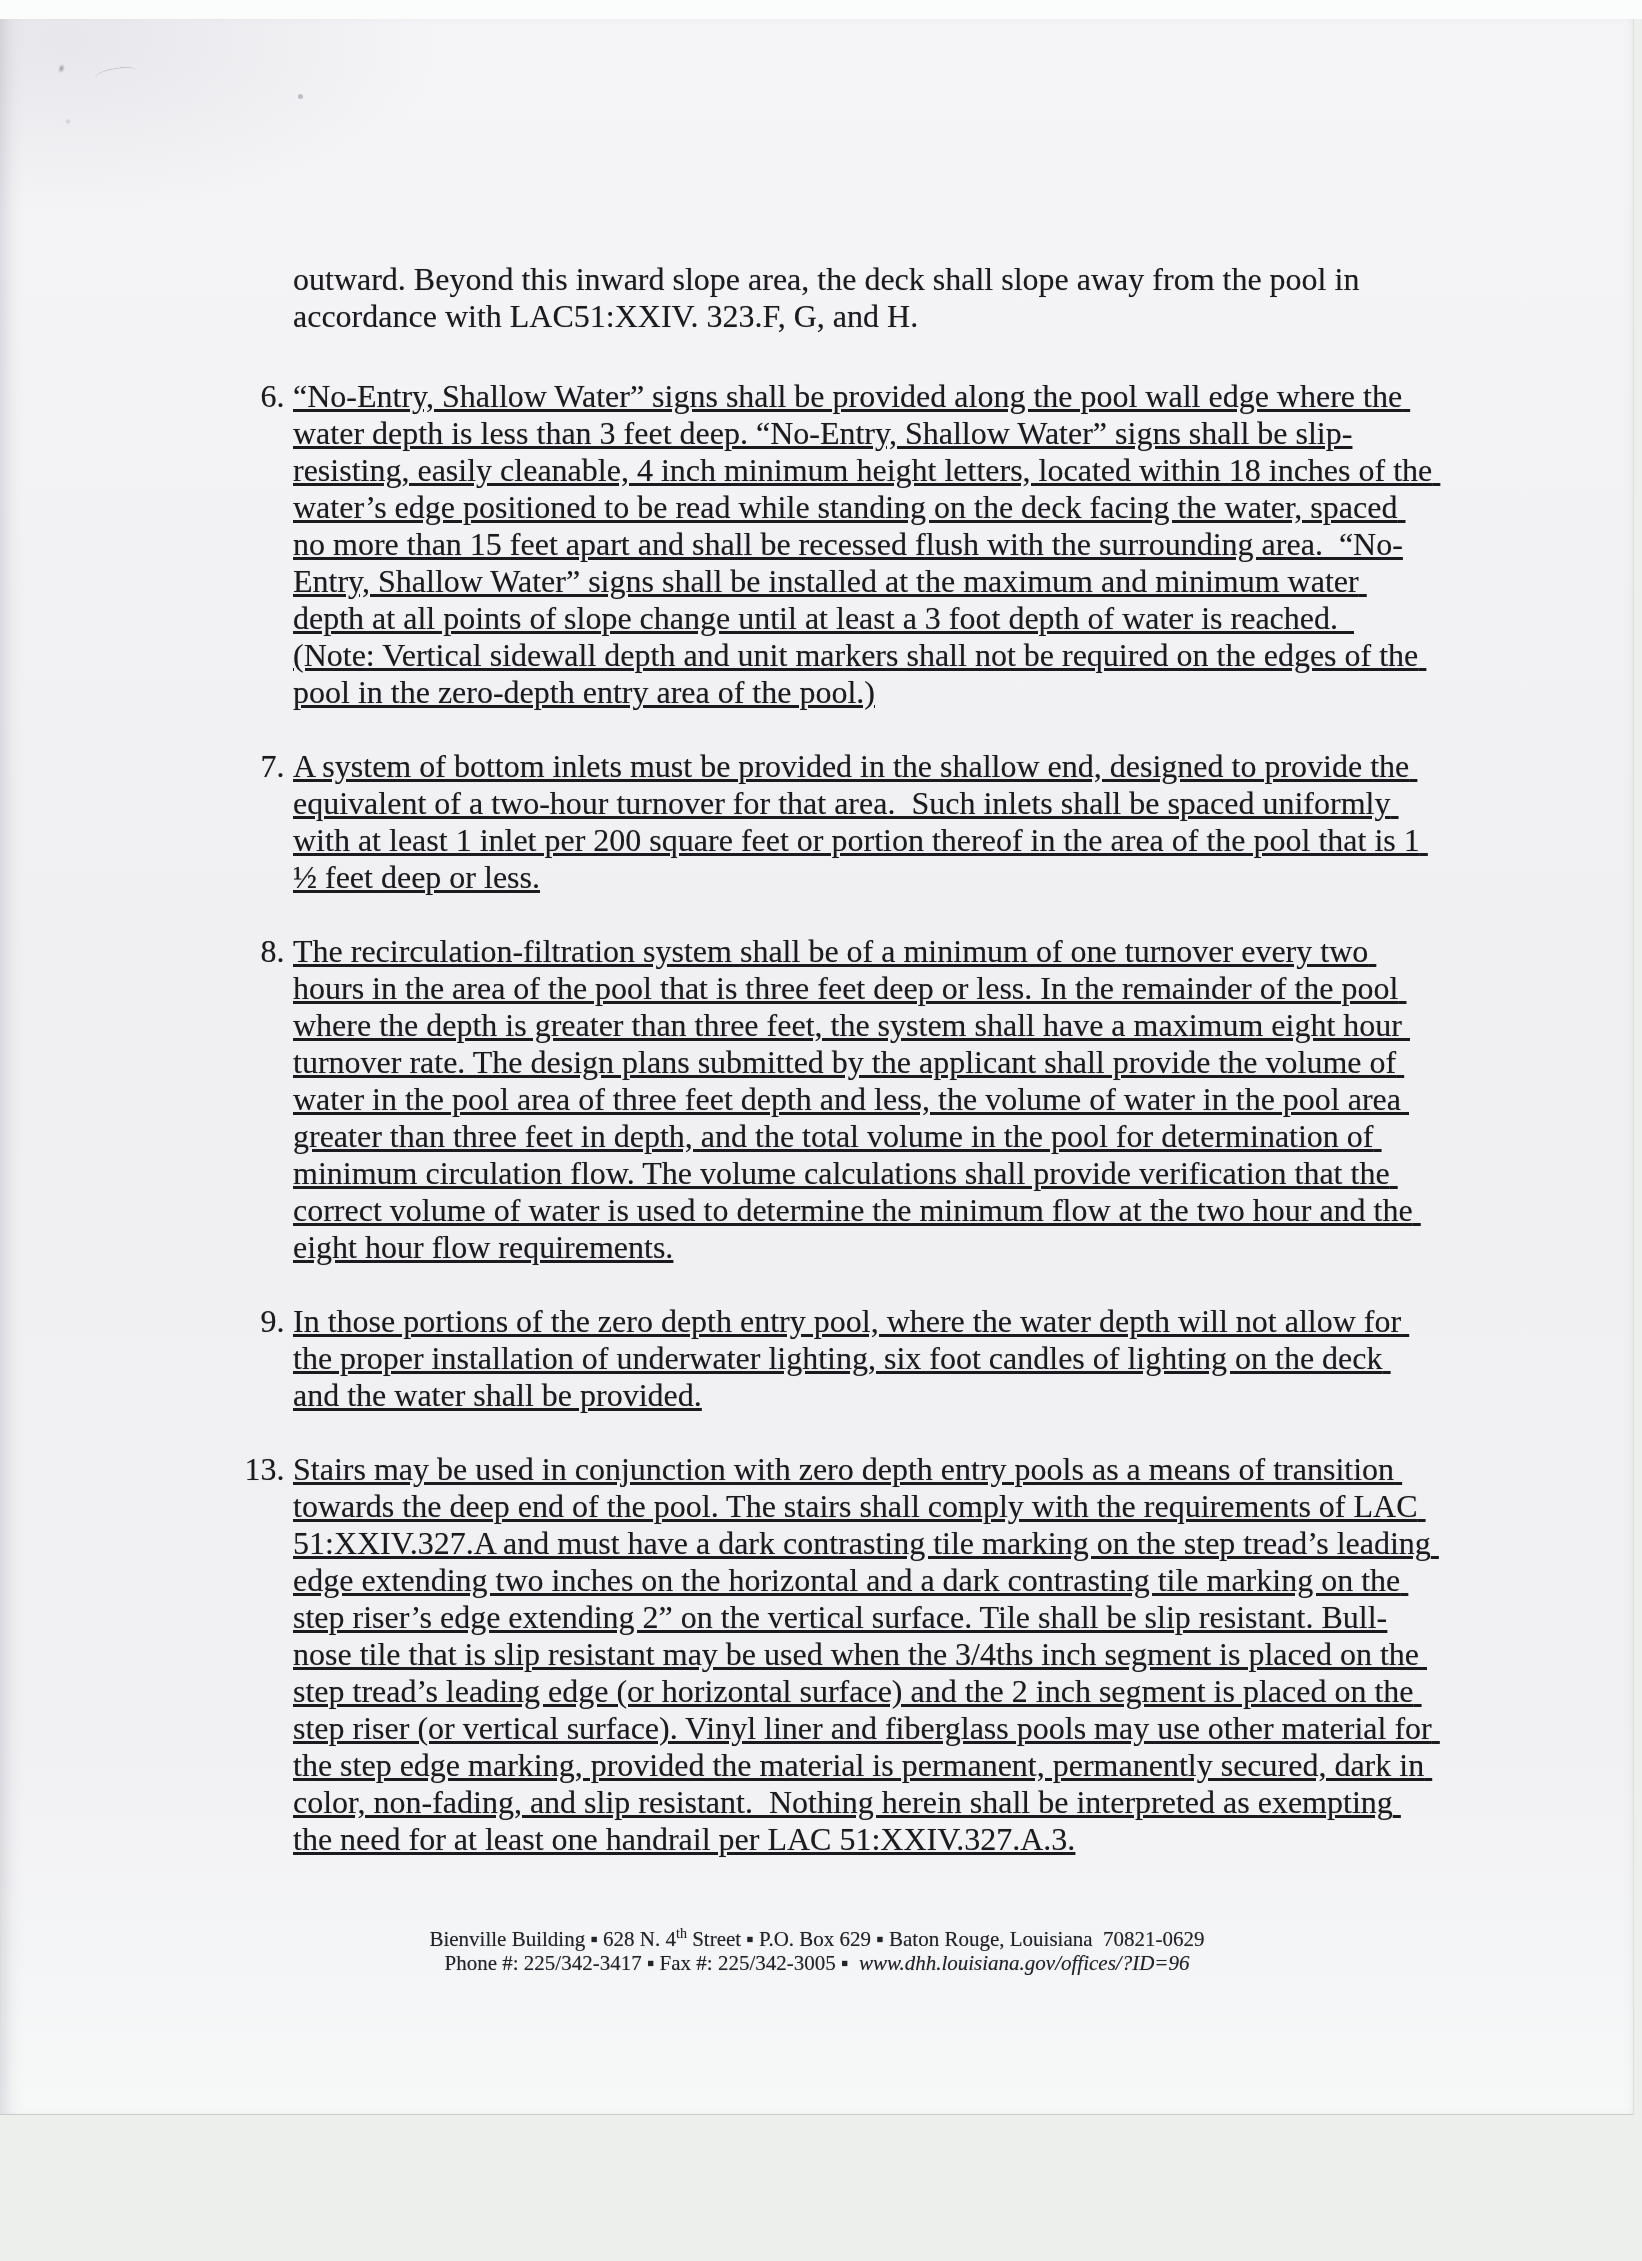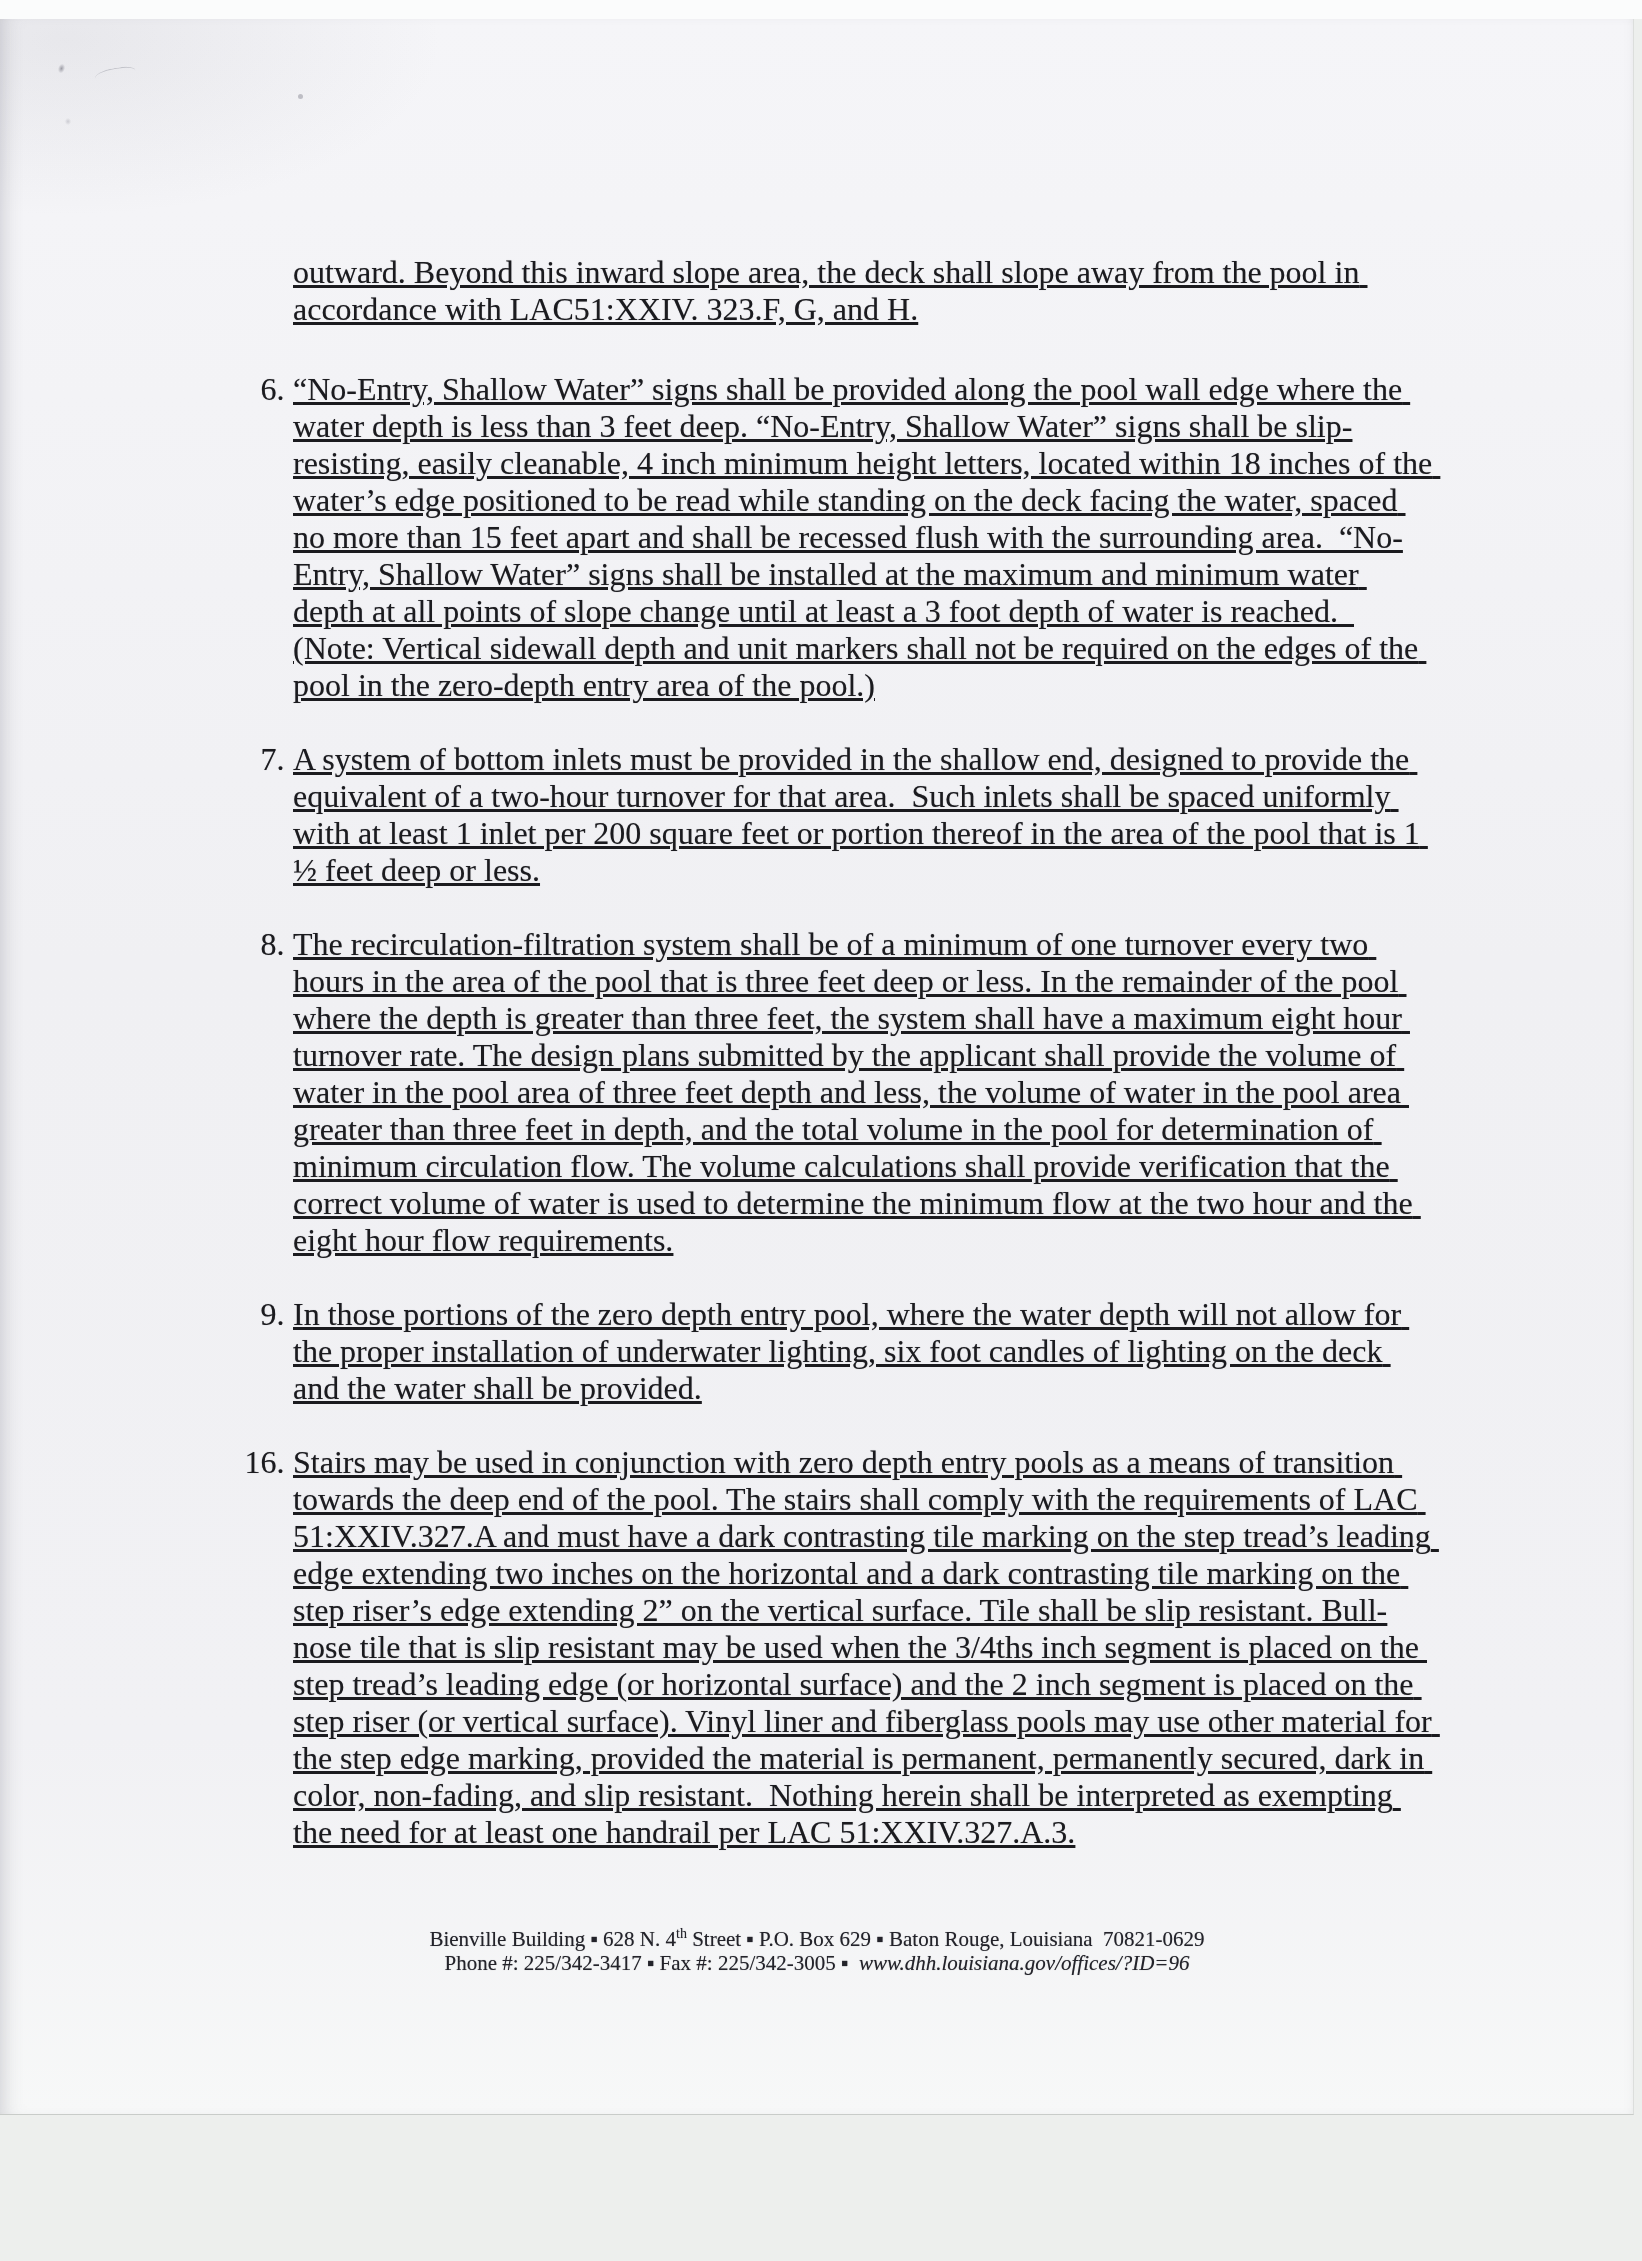--- a/index.html
+++ b/index.html
@@ -70,23 +70,22 @@
   }
   .content {
     position: absolute;
     left: 293px;
     top: 230px;
     width: 1142px;
     font-size: 32px;
     line-height: 37px;
   }
   .intro {
-    margin: 5px 0 43px 0;
+    margin: 12px 0 43px 0;
     white-space: pre-wrap;
-    text-decoration: underline;
   }
   .item {
     position: relative;
     margin: 0 0 37px 0;
   }
   .item .num {
     position: absolute;
     right: calc(100% + 8.4px);
     top: 0;
     white-space: nowrap;
@@ -143,21 +142,21 @@
       <span class="num">8.</span>
       <span class="txt">The recirculation-filtration system shall be of a minimum of one turnover every two hours in the area of the pool that is three feet deep or less. In the remainder of the pool where the depth is greater than three feet, the system shall have a maximum eight hour turnover rate. The design plans submitted by the applicant shall provide the volume of water in the pool area of three feet depth and less, the volume of water in the pool area greater than three feet in depth, and the total volume in the pool for determination of minimum circulation flow. The volume calculations shall provide verification that the correct volume of water is used to determine the minimum flow at the two hour and the eight hour flow requirements.</span>
     </div>
 
     <div class="item">
       <span class="num">9.</span>
       <span class="txt">In those portions of the zero depth entry pool, where the water depth will not allow for the proper installation of underwater lighting, six foot candles of lighting on the deck and the water shall be provided.</span>
     </div>
 
     <div class="item">
-      <span class="num">16.</span>
+      <span class="num">13.</span>
       <span class="txt">Stairs may be used in conjunction with zero depth entry pools as a means of transition towards the deep end of the pool. The stairs shall comply with the requirements of LAC 51:XXIV.327.A and must have a dark contrasting tile marking on the step tread’s leading edge extending two inches on the horizontal and a dark contrasting tile marking on the step riser’s edge extending 2” on the vertical surface. Tile shall be slip resistant. Bull-nose tile that is slip resistant may be used when the 3/4ths inch segment is placed on the step tread’s leading edge (or horizontal surface) and the 2 inch segment is placed on the step riser (or vertical surface). Vinyl liner and fiberglass pools may use other material for the step edge marking, provided the material is permanent, permanently secured, dark in color, non-fading, and slip resistant.  Nothing herein shall be interpreted as exempting the need for at least one handrail per LAC 51:XXIV.327.A.3.</span>
     </div>
   </div>
 
   <div class="footer">
     <div class="line"><span>Bienville Building ▪ 628 N. 4</span><sup>th</sup><span> Street ▪ P.O. Box 629 ▪ Baton Rouge, Louisiana  70821-0629</span></div>
     <div class="line"><span>Phone #: 225/342-3417 ▪ Fax #: 225/342-3005 ▪  </span><span class="url">www.dhh.louisiana.gov/offices/?ID=96</span></div>
   </div>
 
 </div>

